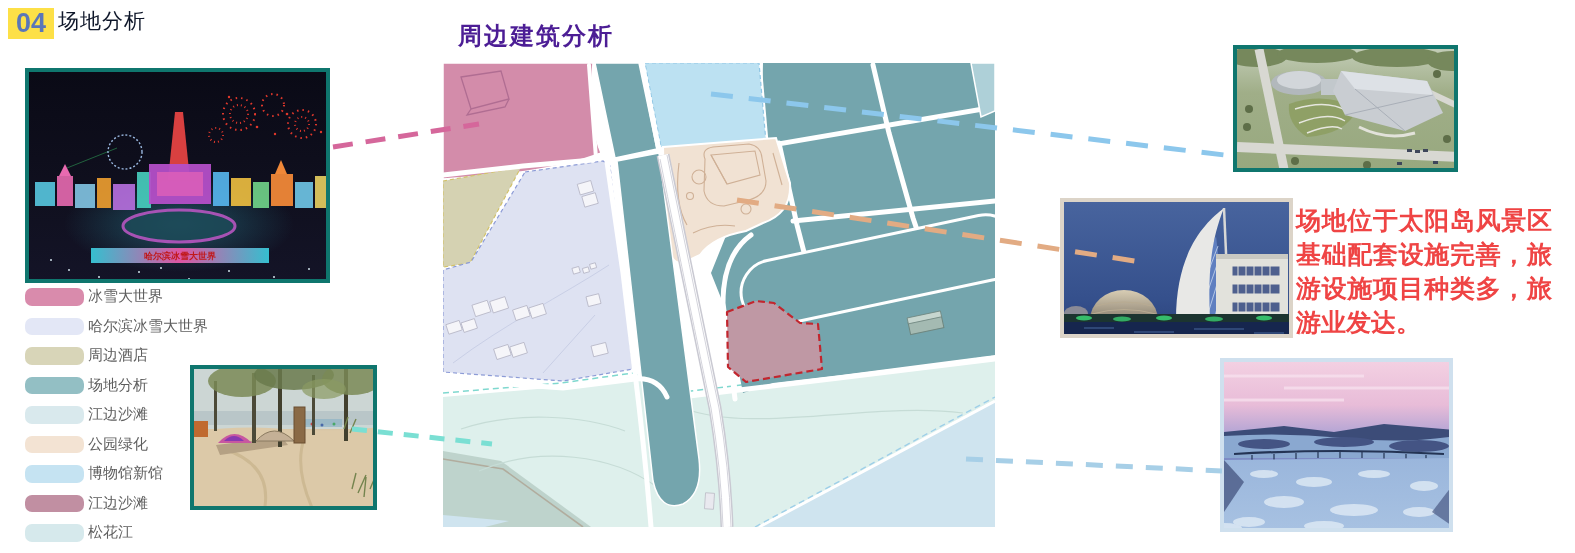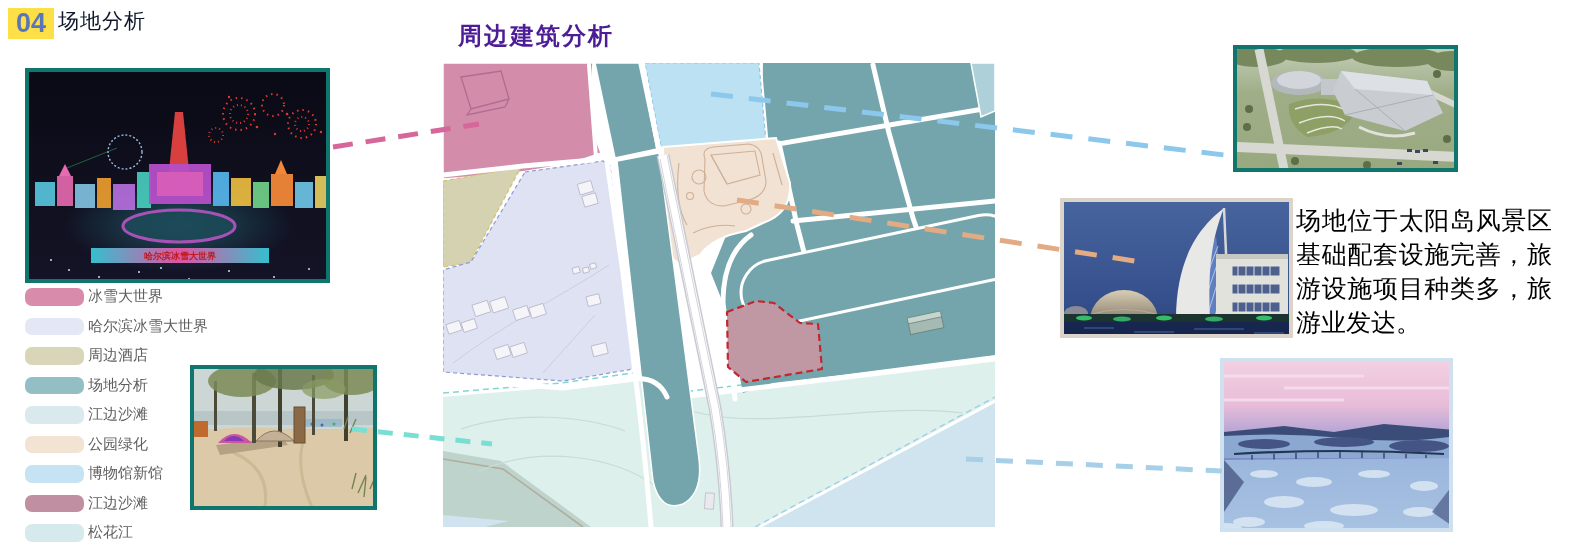--- a/index.html
+++ b/index.html
@@ -20,21 +20,21 @@
   #photo-river{left:1220px;top:358px;width:233px;height:174px;border-color:#cfe0ee;}
   
   .legend{position:absolute;left:25px;top:288px;}
   .lrow{display:flex;align-items:center;height:17.5px;margin-bottom:12px;}
   .sw{display:inline-block;width:59px;height:17.5px;border-radius:7px;flex:0 0 59px;}
   .ll{margin-left:4px;font-size:15px;color:#5e5e5e;white-space:nowrap;}
   
   .map{position:absolute;left:443px;top:63px;width:552px;height:464px;}
   
   .desc{position:absolute;left:1296px;top:203px;width:256px;font-size:25px;line-height:34px;
-        font-weight:normal;color:#000000;text-align:justify;}
+        font-weight:bold;color:#ef4444;text-align:justify;}
   
   .overlay{position:absolute;left:0;top:0;width:1575px;height:553px;pointer-events:none;}
 </style>
 </head>
 <body>
 
 <div class="canvas">
 
   <div class="badge">04</div>
   <div class="title">场地分析</div>

